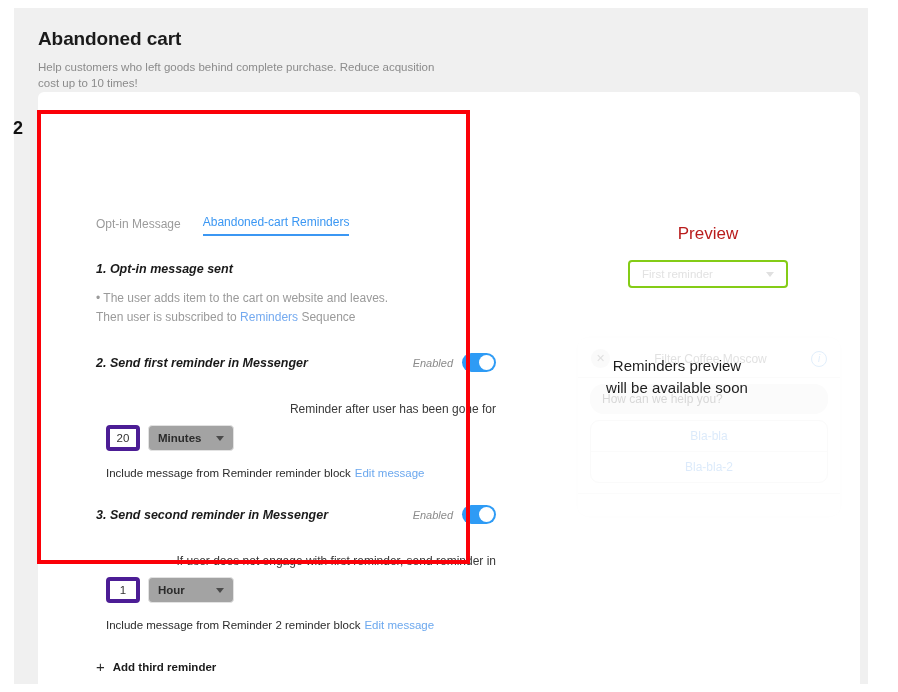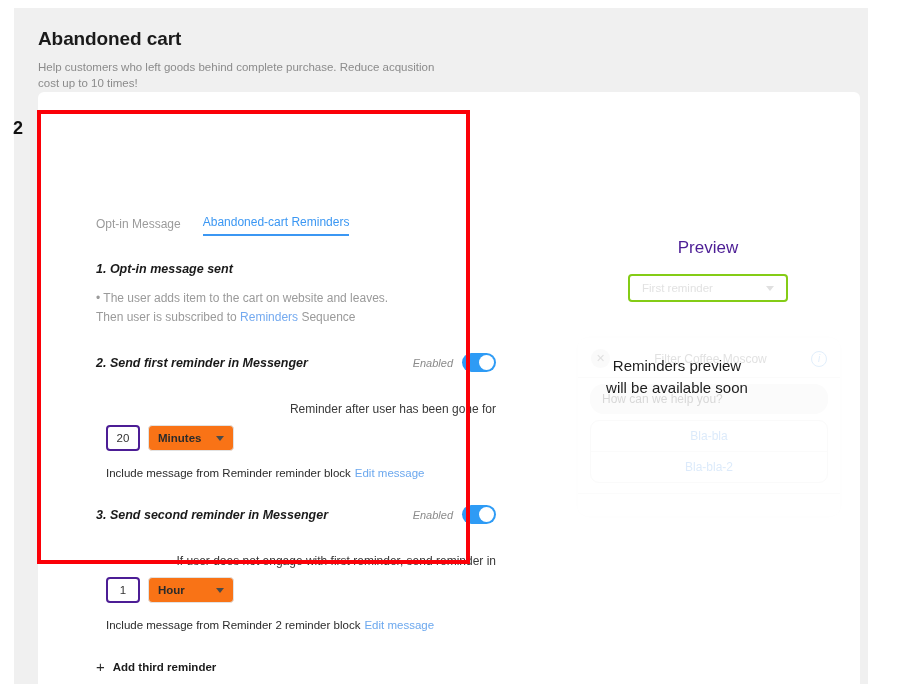--- a/index.html
+++ b/index.html
@@ -160,34 +160,34 @@
     text-align: right;
   }
   .field-row {
     display: flex;
     gap: 8px;
     margin-top: 9px;
   }
   .num-input {
     width: 34px;
     height: 26px;
-    border: 2px solid #4c1d95;
+    border: 4px solid #4c1d95;
     border-radius: 4px;
     background: #fff;
     font-family: "Liberation Sans", sans-serif;
     font-size: 11.5px;
     color: #333;
     text-align: center;
   }
   .unit-select {
     width: 86px;
     height: 26px;
     border: 1px solid #e2e2e2;
     border-radius: 4px;
-    background: #f97316;
+    background: #a3a3a3;
     display: flex;
     align-items: center;
     padding: 0 9px;
     font-size: 11.5px;
     color: #2b2b2b;
     font-weight: bold;
     cursor: pointer;
     justify-content: space-between;
   }
   .caret {
@@ -227,22 +227,22 @@
   
   .preview-col {
     position: absolute;
     left: 500px;
     top: 118px;
     width: 340px;
     text-align: center;
   }
   .preview-title {
     font-size: 17px;
-    color: #4c1d95;
-    margin-top: 28px;
+    color: #b91c1c;
+    margin-top: 14px;
   }
   .preview-select {
     margin: 16px auto 0;
     width: 160px;
     height: 28px;
     border: 2px solid #84cc16;
     border-radius: 4px;
     display: flex;
     align-items: center;
     justify-content: space-between;

